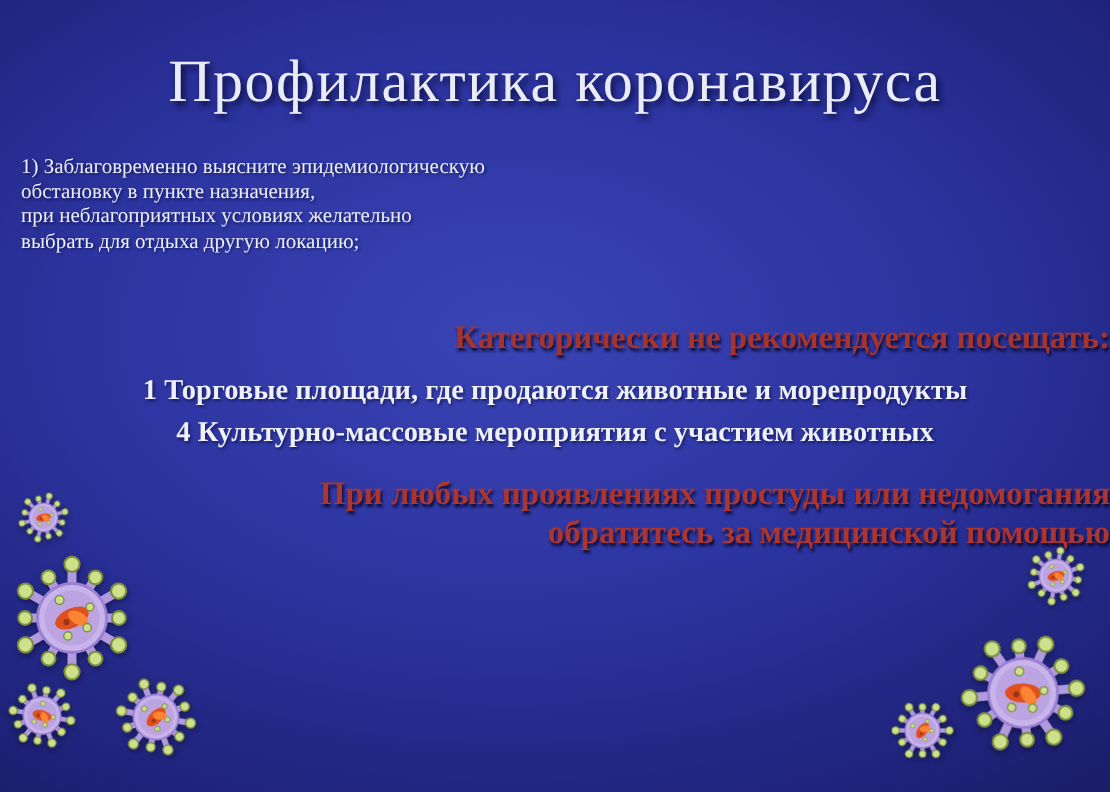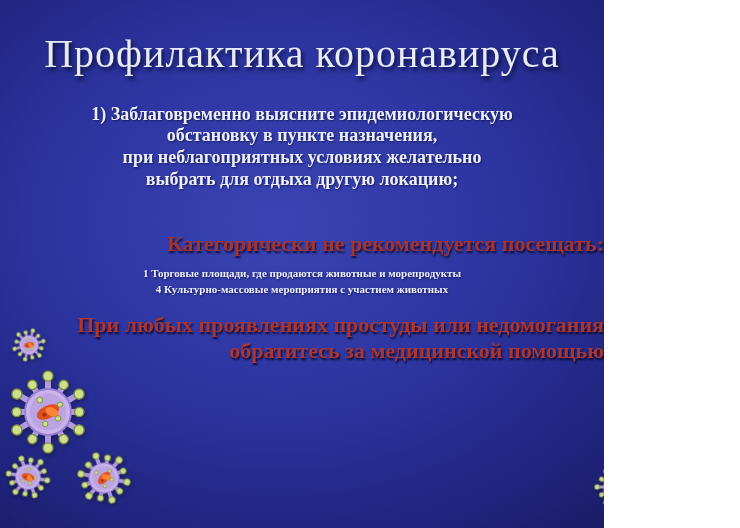--- a/index.html
+++ b/index.html
@@ -1,18 +1,18 @@
 <!DOCTYPE html>
 <html><head>
 <meta charset="utf-8">
 <style>
   html, body { margin: 0; padding: 0; }
   .poster {
     position: relative;
-    width: 604px;
+    width: 740px;
     height: 528px;
     overflow: hidden;
     font-family: "Liberation Serif", "DejaVu Serif", serif;
     background: radial-gradient(ellipse 100% 90% at 46% 42%,
                 #3a44b4 0%, #2c34a0 38%, #20247e 68%, #14144f 100%);
   }
   .content { position: relative; z-index: 2; }
   .title {
     margin-top: 30px;
     text-align: center;
@@ -32,41 +32,41 @@
     white-space: pre-line;
     text-shadow: 1px 2px 2px rgba(6, 8, 45, 0.7);
   }
   .columns {
     display: flex;
     margin-top: 18px;
     padding: 0 8px;
   }
   .col { flex: 1; padding: 0 6px; }
   .precaution {
-    font-size: 18px;
-    font-weight: bold;
+    font-size: 14px;
+    font-weight: normal;
     line-height: 1.2;
     color: #edeffb;
-    text-align: center;
+    text-align: left;
     white-space: pre-line;
     margin: 0 0 15px 0;
     text-shadow: 1px 1px 2px rgba(6, 8, 45, 0.6);
   }
   .forbidden-heading {
     margin-top: 26px;
     text-align: right;
     font-size: 22px;
     font-weight: bold;
     color: #a5342f;
     text-shadow: 1px 2px 2px rgba(8, 5, 35, 0.9);
   }
   .forbidden-list {
     margin-top: 9px;
     text-align: center;
-    font-size: 11px;
+    font-size: 19px;
     font-weight: bold;
     line-height: 1.45;
     color: #eef0fb;
     text-shadow: 1px 1px 2px rgba(6, 8, 45, 0.6);
   }
   .footer-warning {
     margin-top: 14px;
     text-align: right;
     font-size: 22px;
     font-weight: bold;

